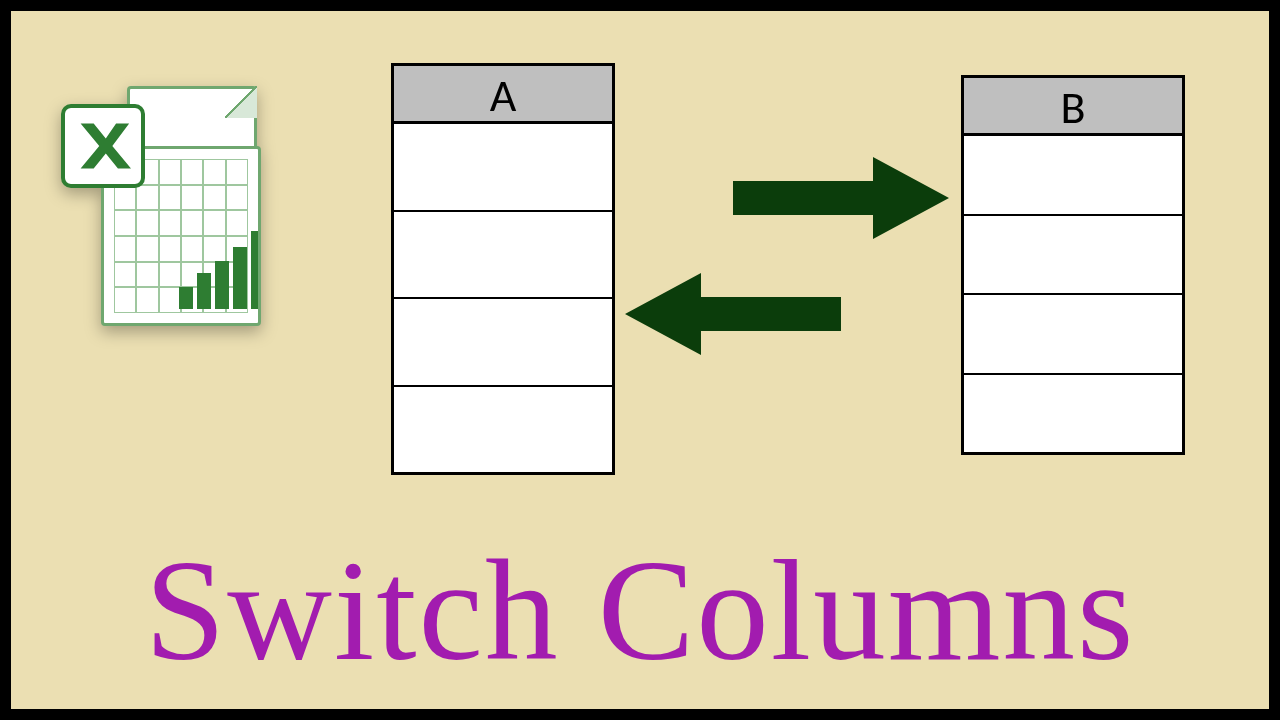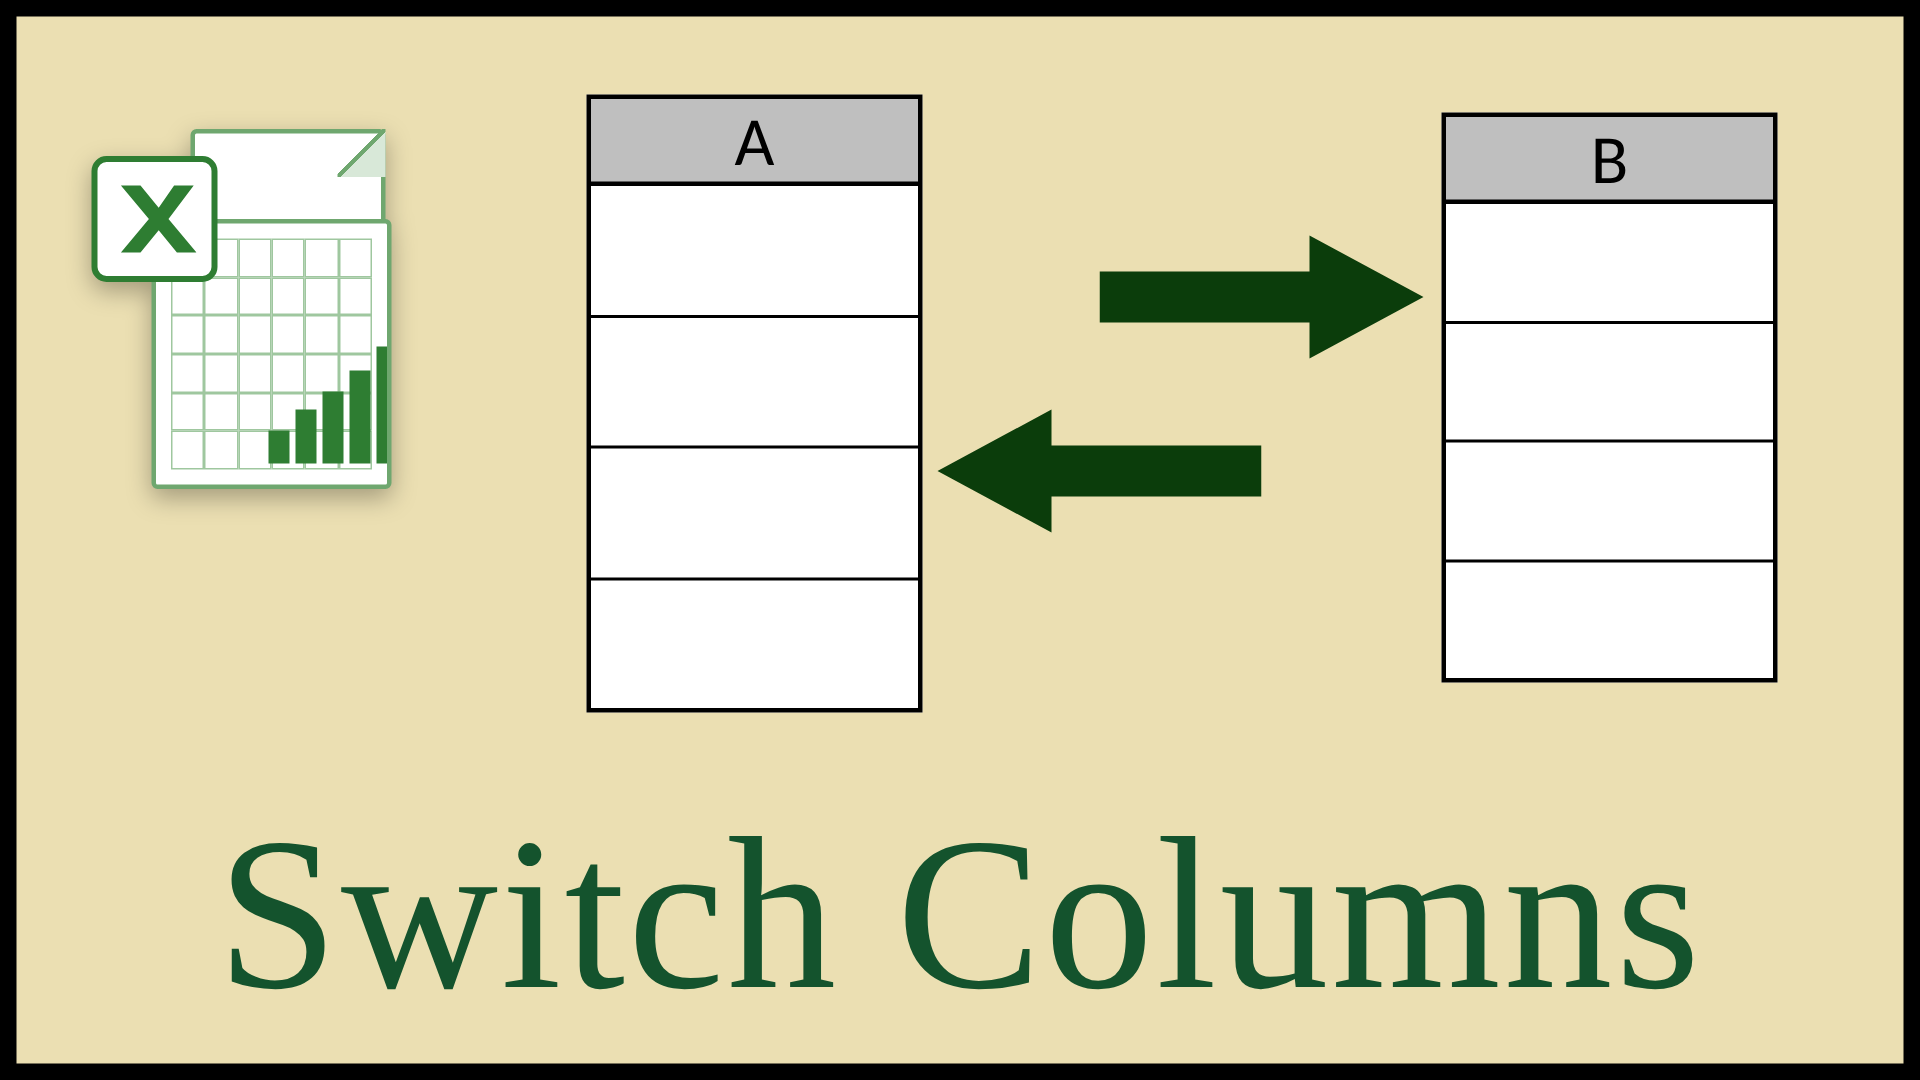--- a/index.html
+++ b/index.html
@@ -124,21 +124,21 @@
     .arrow-right { left: 722px; top: 142px; }
     .arrow-left { left: 610px; top: 258px; }
     .title {
       position: absolute;
       left: 0;
       right: 0;
       bottom: 16px;
       text-align: center;
       font-family: "Comic Sans MS", "Comic Sans", cursive;
       font-size: 145px;
-      color: #14532d;
+      color: #a21caf;
       letter-spacing: 2px;
     }
   </style>
 </head>
 <body>
 
 <div class="canvas">
 
   <div class="excel-icon">
     <div class="sheet-back"></div>

